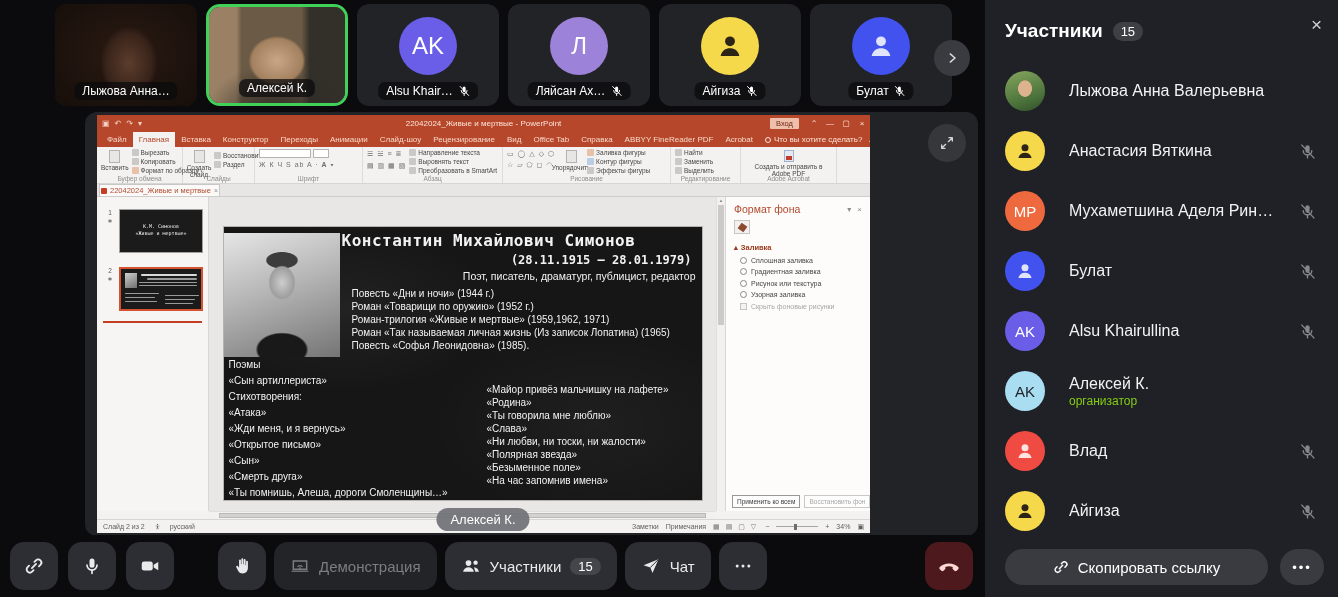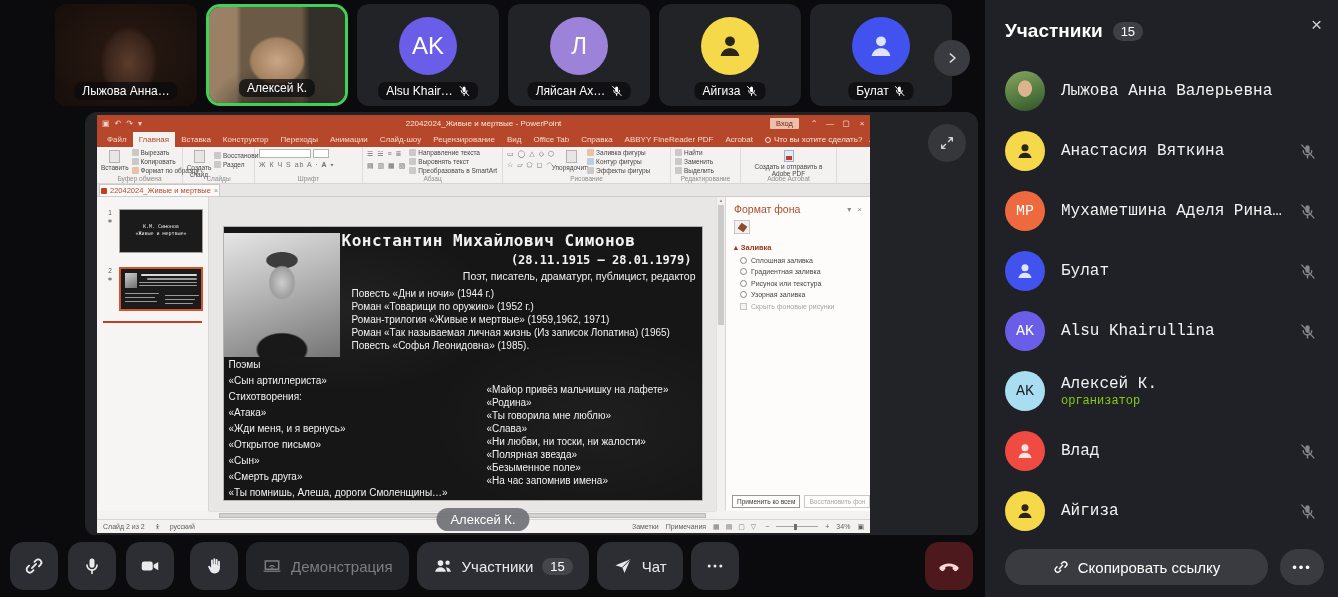--- a/index.html
+++ b/index.html
@@ -180,21 +180,21 @@
     color:#ffd9d3; display:flex; align-items:center; justify-content:center;
     margin-left:auto; margin-right:12px; }
 
   
   .sidebar { position:relative; width:353px; height:597px; background:#1f2126; flex:none; }
   .sb-head { display:flex; align-items:center; gap:10px; padding:20px 20px 0; }
   .sb-title { color:#fff; font-size:19px; font-weight:bold; }
   .sb-badge { background:#3e4046; color:#fff; font-size:13px; border-radius:10px; padding:2px 8px; }
   .sb-close { position:absolute; top:14px; right:16px; color:#cfd0d3; font-size:19px; }
   .sb-list { position:absolute; top:61px; left:0; right:0; }
-  .sb-row { height:60px; display:flex; align-items:center; padding:0 22px 0 20px; gap:16px;font-family:Liberation Mono, monospace; }
+  .sb-row { height:60px; display:flex; align-items:center; padding:0 22px 0 20px; gap:24px; }
   .avatar-sm { width:40px; height:40px; border-radius:50%; flex:none;
     display:flex; align-items:center; justify-content:center; color:#fff;
     font-size:15px; font-weight:500; }
   .avatar-photo { background:
       radial-gradient(11px 13px at 50% 44%, #dcb38e 0 60%, rgba(0,0,0,0) 66%),
       linear-gradient(160deg,#86a75f, #49703a 70%, #2f4d28); }
   .sb-name { color:#f1f2f3; font-size:16px; flex:1; white-space:nowrap; overflow:hidden; text-overflow:ellipsis; }
   .sb-role { color:#84cc16; font-size:12px; margin-top:1px; }
   .sb-mic { color:#85868c; flex:none; }
   .sb-bottom { position:absolute; bottom:12px; left:20px; right:14px; display:flex; gap:12px; }
@@ -641,21 +641,21 @@
               </g>
             </svg>
         </div>
         <div class="tbtn sq">
           <svg width="22" height="22" viewBox="0 0 24 24" fill="currentColor">
               <rect x="3" y="7" width="12" height="10" rx="2.5"></rect>
               <path d="M16 10.5l5-3v9l-5-3z"></path>
             </svg>
         </div>
       </div>
-      <div style="display:flex; gap:8px; margin-left:16px;">
+      <div style="display:flex; gap:8px; margin-left:44px;">
         <div class="tbtn sq">
           <svg width="20" height="20" viewBox="0 0 24 24" fill="currentColor">
               <path d="M8.5 11.5V5.2a1.1 1.1 0 0 1 2.2 0V10h.6V3.9a1.1 1.1 0 0 1 2.2 0V10h.6V4.7a1.1 1.1 0 0 1 2.2 0V11h.6V6.8a1.1 1.1 0 0 1 2.2 0v7.4c0 4.2-2.6 6.8-6.3 6.8-2.8 0-4.4-1.2-5.8-3.9l-2-3.8a1.2 1.2 0 0 1 2-1.2l1.5 1.9z"></path>
             </svg>
         </div>
         <div class="tbtn pill disabled">
           <svg width="20" height="20" viewBox="0 0 24 24" fill="currentColor">
               <path d="M4 6h16v10H4z" fill="none" stroke="currentColor" stroke-width="1.8"></path>
               <path d="M2 17.5h20V19H2z"></path>
               <path d="M9 13a4 4 0 0 1 6 0" fill="none" stroke="currentColor" stroke-width="1.5"></path>

